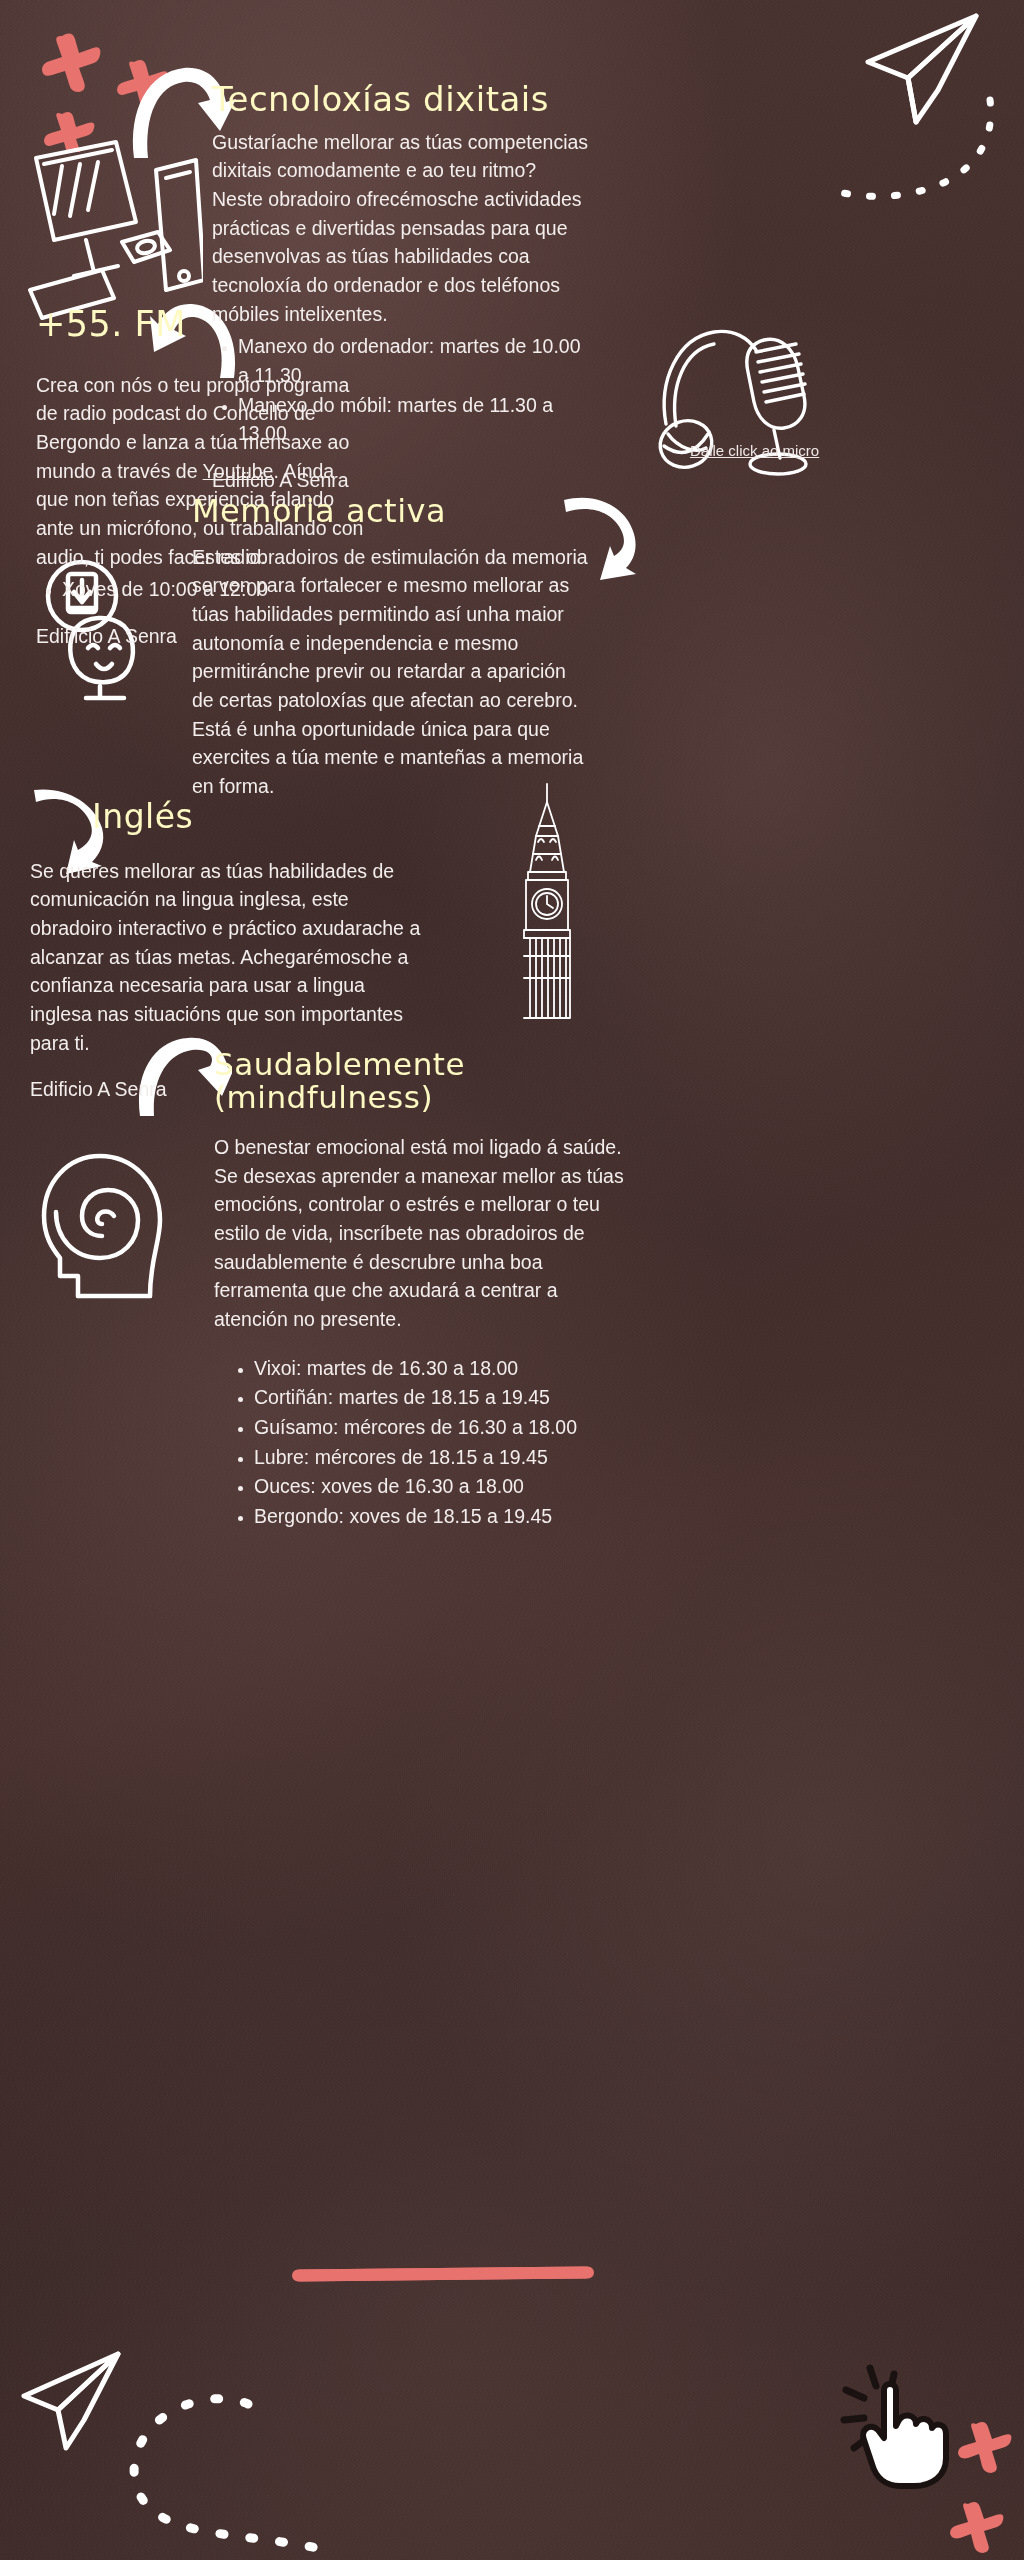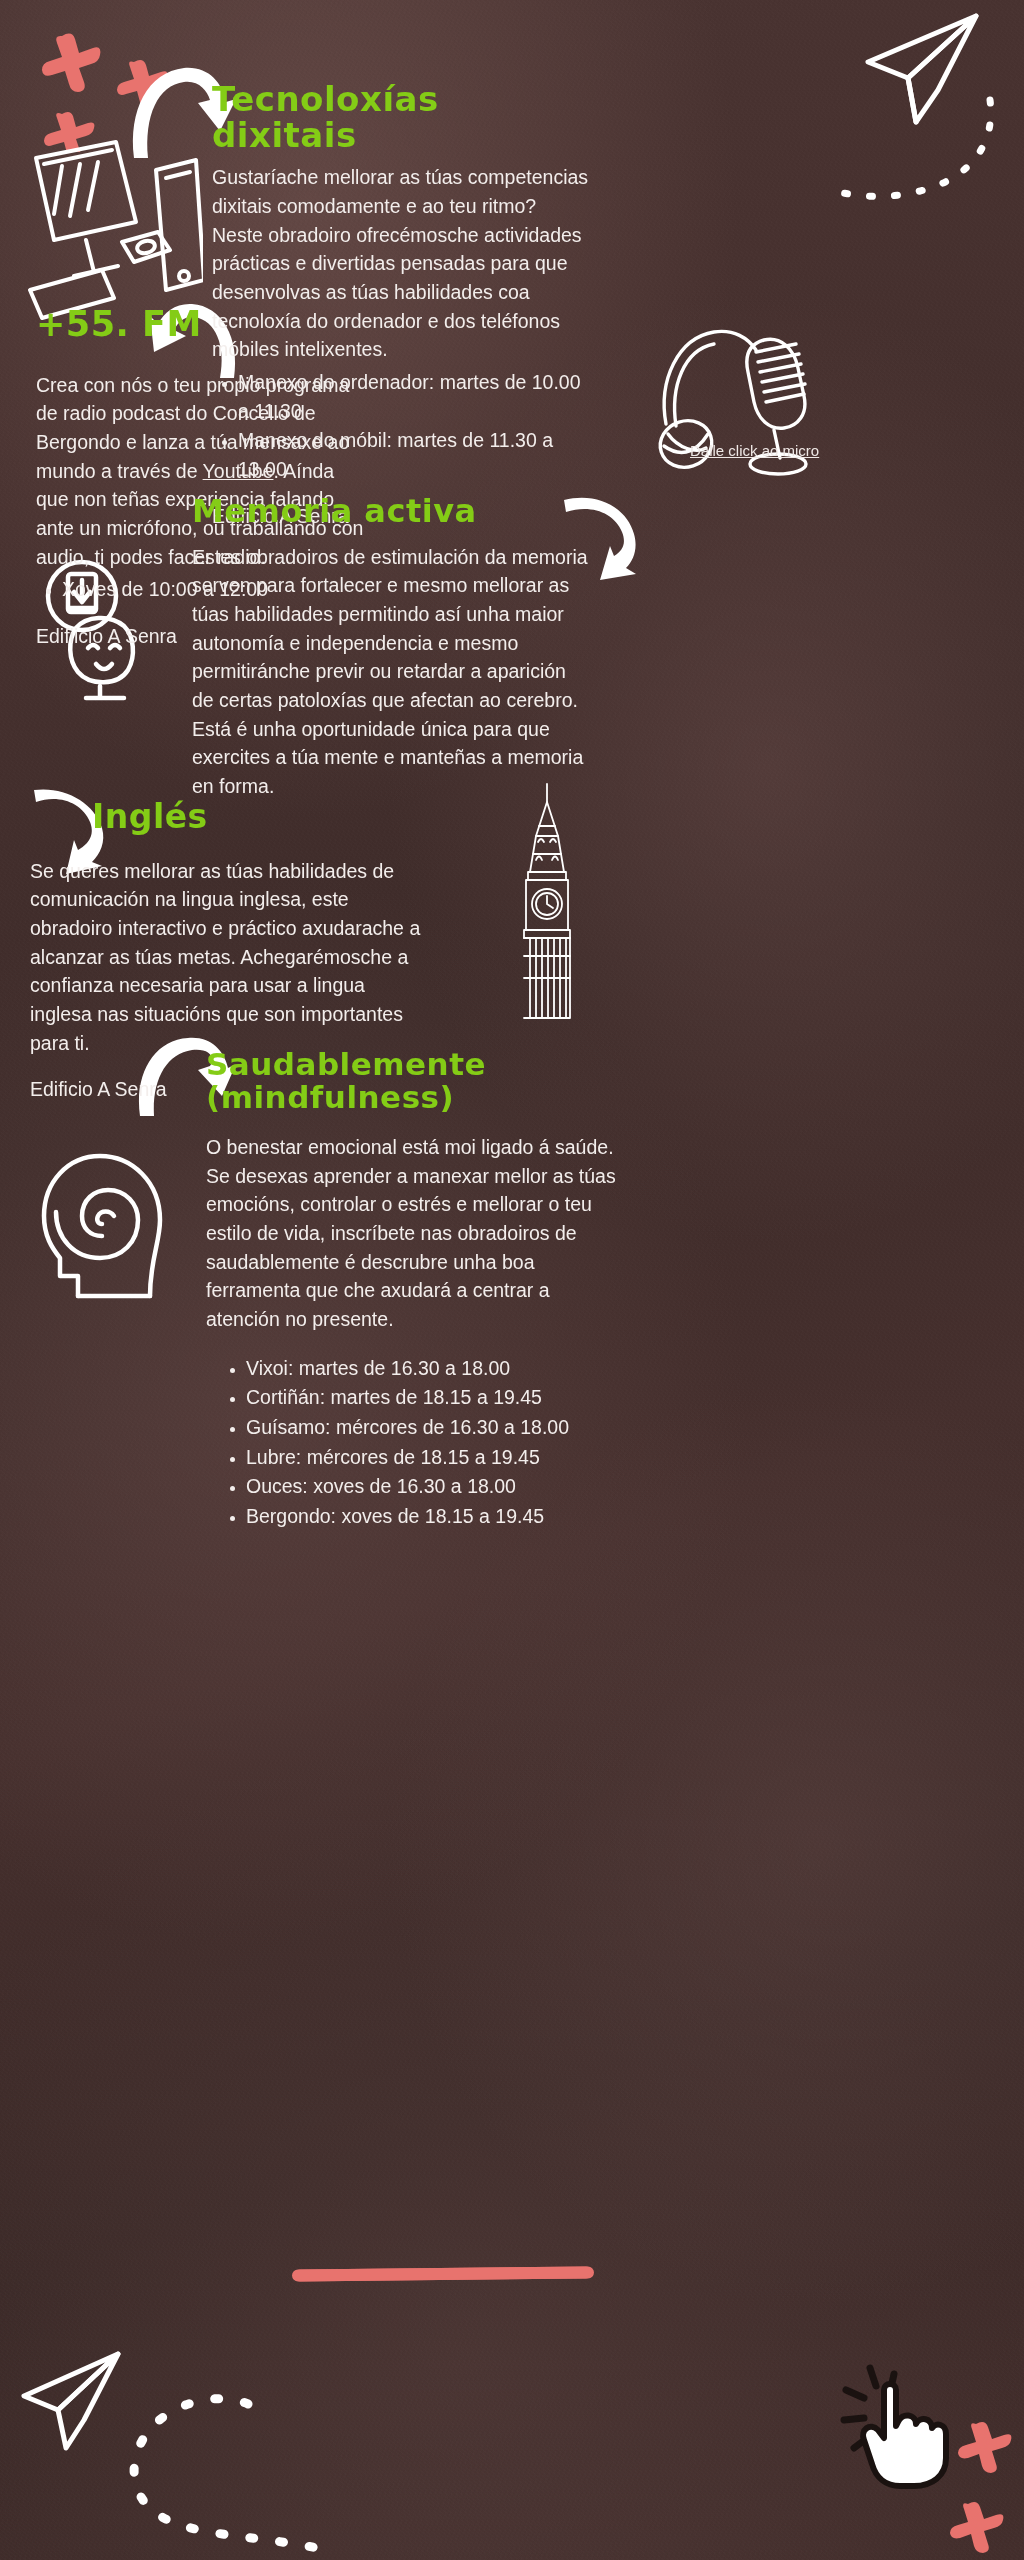--- a/index.html
+++ b/index.html
@@ -30,22 +30,22 @@
       repeating-linear-gradient(37deg, rgba(255,255,255,.035) 0 1px, rgba(0,0,0,0) 1px 3px),
       repeating-linear-gradient(118deg, rgba(0,0,0,.05) 0 1px, rgba(0,0,0,0) 1px 4px),
       repeating-linear-gradient(78deg, rgba(255,255,255,.02) 0 1px, rgba(0,0,0,0) 1px 5px);
   }
   .page{position:relative;z-index:3;width:1024px;height:2560px;}
   .deco{position:absolute;z-index:2;pointer-events:none;}
 
   h2.sec-title{
     margin:0;
     font-family:"DejaVu Sans", sans-serif;
-    font-weight:bold;
-    color:#84cc16;
+    font-weight:normal;
+    color:#fef9c3;
     letter-spacing:.5px;
     line-height:1.05;
   }
   p.body, ul.sched li, .place{
     font-size:19.5px;line-height:1.47;color:#f3eeec;margin:0;
     font-weight:400;
   }
   ul.sched{margin:4px 0 0 0;padding-left:26px;list-style:disc;}
   ul.sched li{margin:0 0 1px 0;}
   ul.sched li::marker{font-size:16px;}
@@ -63,21 +63,21 @@
 
   .s3{position:absolute;left:192px;top:495px;width:400px;}
   .s3 h2{font-size:32px;text-align:left;}
   .s3 p{margin-top:14px;}
   .s3 .lst{margin-top:20px;padding-left:40px;}
 
   .s4{position:absolute;left:30px;top:800px;width:400px;}
   .s4 h2{font-size:33px;margin-left:62px;}
   .s4 p{margin-top:22px;}
 
-  .s5{position:absolute;left:206px;top:1048px;width:420px;}
+  .s5{position:absolute;left:214px;top:1048px;width:420px;}
   .s5 h2{font-size:31px;}
   .s5 p{margin-top:20px;}
   .s5 .lst{margin-top:20px;padding-left:40px;}
 
   .footer{position:absolute;left:0;top:2296px;width:1024px;text-align:center;}
   .fai{font-size:19px;line-height:1.45;color:#f3eeec;margin:0 auto;width:400px;}
   .fai b{font-weight:bold;}
   .more{
     margin-top:58px;font-size:23px;font-weight:bold;letter-spacing:.4px;
     font-family:"Liberation Sans",sans-serif;color:#ffffff;

